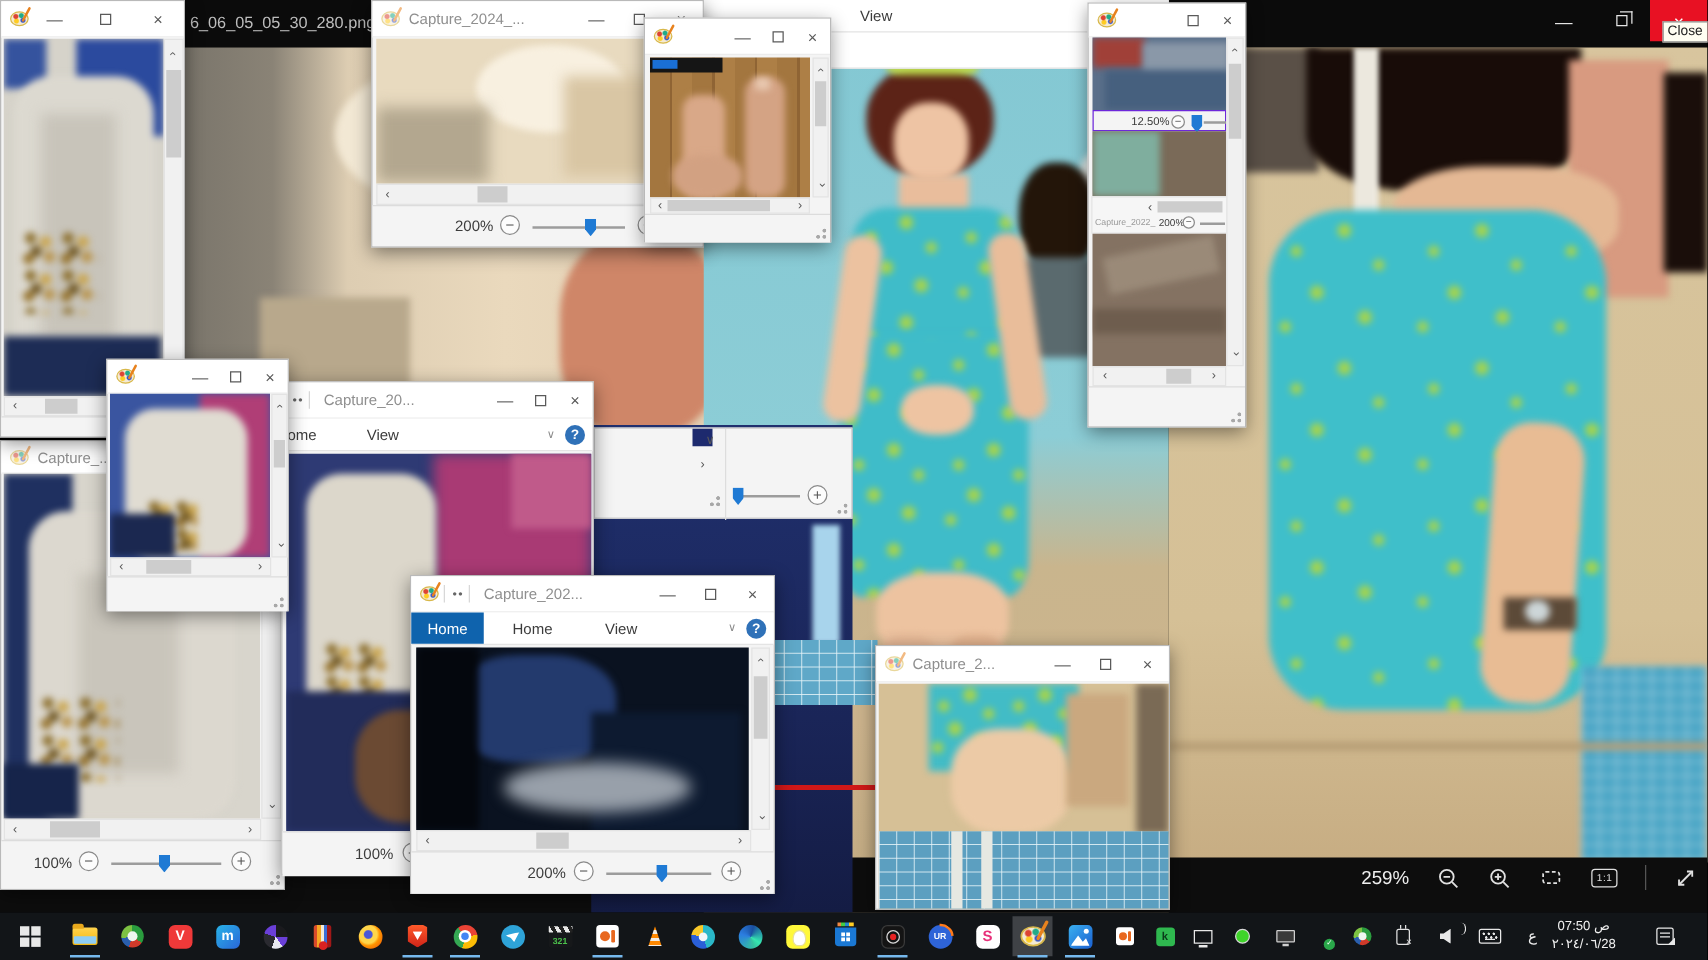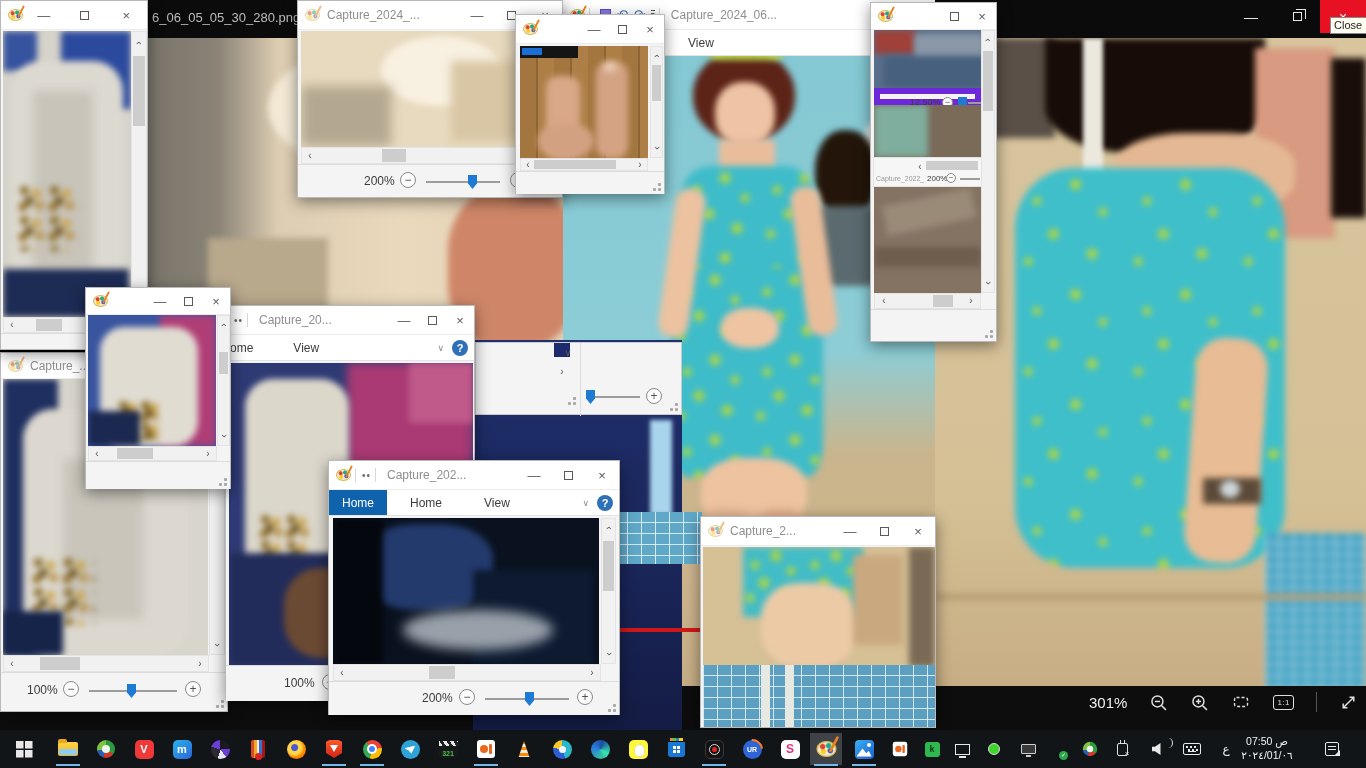--- a/index.html
+++ b/index.html
@@ -209,35 +209,20 @@
     <span class="grip" style="left:90px;top:52px;right:auto;bottom:auto"></span>
     <i class="abs" style="left:104px;top:0;width:1px;height:73px;background:#ddd"></i>
     <span class="ztrack" style="left:118px;top:53px;width:46px">
         <span class="zthumb" style="left:-8px"></span>
       </span>
     <span class="zbtn" style="left:170px;top:45px">+</span>
     <span class="grip"></span>
   </div>
 
   <div class="abs" style="left:563px;top:0;width:372px;height:55px;background:#fff;border-bottom:1px solid #e2e2e2;z-index:4">
-    <div class="tbar" style="height:30px">
-      <span class="pal"></span>
-      <span class="tsep"></span>
-      <span class="qat">
-        <span class="floppy"></span>
-        <span class="uarr">↶</span>
-        <span class="uarr">↷</span>
-        <span class="tinydrop">▾</span>
-      </span>
-      <span class="tsep"></span>
-      <span class="ttext">Capture_2024_06...</span>
-      <div class="wctl">
-        <span class="wbtn">—</span>
-      </div>
-    </div>
     <div class="ribbon">
       <span class="rtab" style="margin-left:112px">View</span>
     </div>
   </div>
 
   <div class="win" style="left:297px;top:0;width:266px;height:198px;z-index:5">
     <div class="tbar">
       <span class="pal faded"></span>
       <span class="ttext">Capture_2024_...</span>
       <div class="wctl">
@@ -488,21 +473,21 @@
             <span class="glyph-max"></span>
           </span>
         <span class="wbtn sm">×</span>
       </div>
     </div>
     <div class="scene" style="left:3px;top:27px;width:107px;height:58px;background:#5a6f8a">
       <i style="left:0;top:0;width:42px;height:24px;background:#a04038"></i>
       <i style="left:40px;top:4px;width:70px;height:26px;background:#8a98a8"></i>
       <i style="left:10px;top:26px;width:100px;height:32px;background:#46607e"></i>
     </div>
-    <div class="sbar" style="left:3px;top:85px;width:107px;height:17px;border:6px solid #6d28d9">
+    <div class="sbar" style="left:3px;top:85px;width:107px;height:17px;border:1px solid #6d28d9">
       <span class="zlabel" style="left:30px;top:3px;font-size:9px">12.50%</span>
       <span class="zbtn" style="left:62px;top:3px;width:11px;height:11px;font-size:9px;line-height:9px">−</span>
       <span class="zthumb" style="left:78px;top:3px"></span>
       <span class="ztrack" style="left:88px;top:8px;width:18px"></span>
     </div>
     <div class="scene" style="left:3px;top:102px;width:107px;height:52px;background:#7a6a58">
       <i style="left:0;top:0;width:54px;height:52px;background:#7fae9e"></i>
     </div>
     <div class="abs" style="left:2px;top:154px;width:110px;height:30px;background:#f6f6f6;border:1px solid #e4e4e4">
       <span class="sa" style="left:40px;top:4px">‹</span>
@@ -549,21 +534,21 @@
       <i style="left:150px;top:8px;width:50px;height:90px;background:#caa87f"></i>
       <i style="left:206px;top:0;width:26px;height:120px;background:#7a6a55"></i>
       <i class="tiles nb" style="left:0;top:118px;width:232px;height:62px;background-color:#5c9fc0"></i>
       <i class="nb" style="left:58px;top:118px;width:9px;height:62px;background:#e6e8e2"></i>
       <i class="nb" style="left:82px;top:118px;width:9px;height:62px;background:#e6e8e2"></i>
     </div>
   </div>
 
   <div id="bg-bottombar" class="abs">
     <div id="photo-zoom">
-      <span class="zoomlabel">301%</span>
+      <span class="zoomlabel">259%</span>
       <span>
           <svg width="19" height="19" viewBox="0 0 18 18" fill="none" stroke="#e0e0e0" stroke-width="1.4">
             <circle cx="8" cy="8" r="5.2"></circle>
             <line x1="12" y1="12" x2="16" y2="16"></line>
             <line x1="5.5" y1="8" x2="10.5" y2="8"></line>
           </svg>
         </span>
       <span>
           <svg width="19" height="19" viewBox="0 0 18 18" fill="none" stroke="#e0e0e0" stroke-width="1.4">
             <circle cx="8" cy="8" r="5.2"></circle>
@@ -690,20 +675,20 @@
         <span class="ico-vol"></span>
       </div>
     <div class="tray" style="left:1180px">
         <span class="ico-kbd"></span>
       </div>
     <div class="tray" style="left:1214px">
         <span class="lang">ع</span>
       </div>
     <div id="clock">
       <div dir="ltr">07:50 ص</div>
-      <div dir="ltr">٢٠٢٤/01/٠٦</div>
+      <div dir="ltr">٢٠٢٤/٠٦/28</div>
     </div>
     <div class="tray" style="left:1320px">
         <span class="ico-notif"></span>
       </div>
   </div>
 
 </div>
 
 </body></html>

